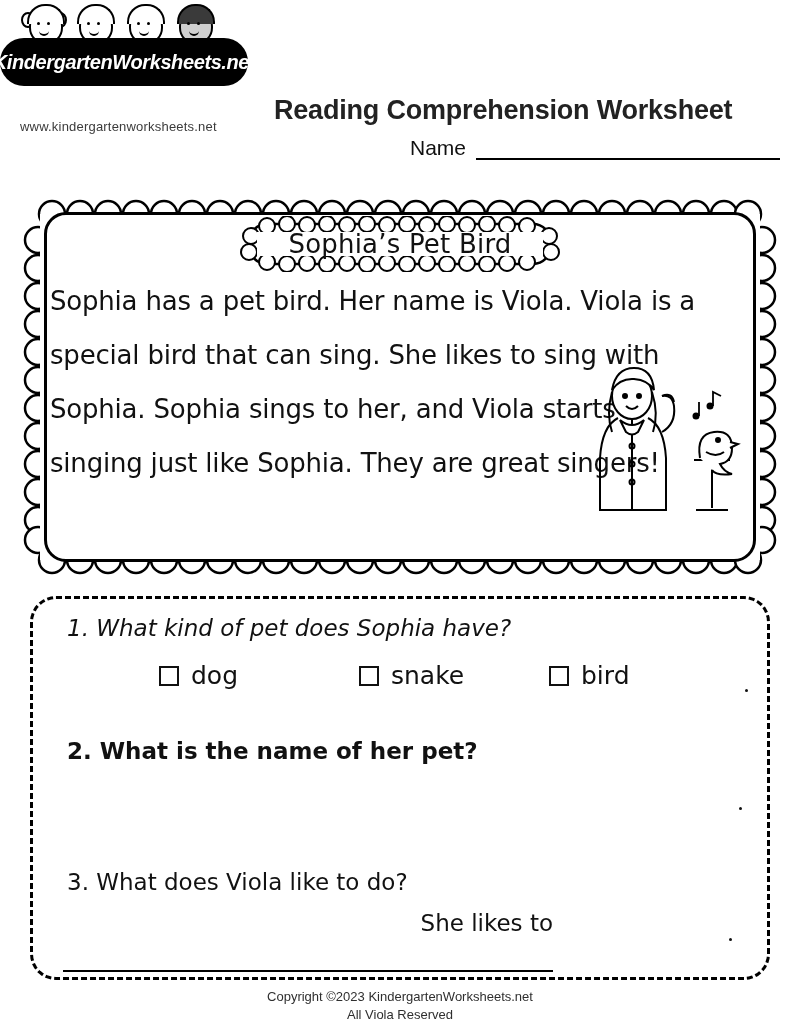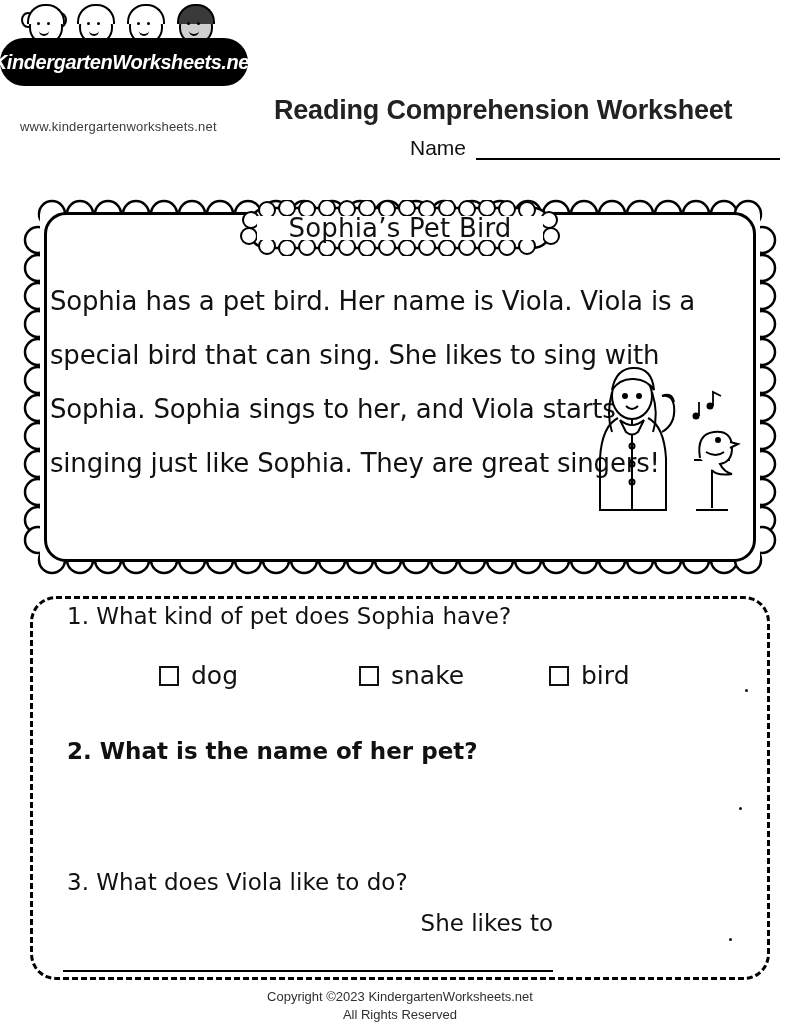--- a/index.html
+++ b/index.html
@@ -180,21 +180,21 @@
     bottom: 20px;
     border: 3px solid #000;
     border-radius: 22px;
     background: #fff;
   }
 
   .story-title-wrap {
     position: absolute;
     left: 50%;
     transform: translateX(-50%);
-    top: 8px;
+    top: 24px;
     width: 330px;
     height: 56px;
   }
   .title-bubble {
     position: absolute;
     left: 0; top: 0;
   }
   .story-title {
     position: absolute;
     left: 0;
@@ -241,21 +241,21 @@
     border-radius: 26px;
     box-sizing: border-box;
   }
   .q {
     position: absolute;
     left: 34px;
     font-size: 23px;
     color: #111;
     font-family: "DejaVu Sans", sans-serif;
   }
-  .q1 { top: 4px; }
+  .q1 { top: 16px; font-style: italic; }
   .q2 { top: 139px; font-weight: bold; }
   .q3 { top: 270px; }
 
   .options-row {
     position: absolute;
     left: 110px;
     top: 62px;
     width: 580px;
     display: flex;
     align-items: center;
@@ -575,14 +575,14 @@
   <div class="q q3">3. What does Viola like to do?</div>
   <div class="answer-row a3">
     <span class="answer-prefix">She likes to</span>
     <span class="answer-line"></span>
   </div>
   <span class="dot" style="left:696px; top:339px;"></span>
 </div>
 
 <div class="footer">
   <div>Copyright ©2023 KindergartenWorksheets.net</div>
-  <div>All Rights Reserved</div>
+  <div>All Viola Reserved</div>
 </div>
 
 </body></html>

